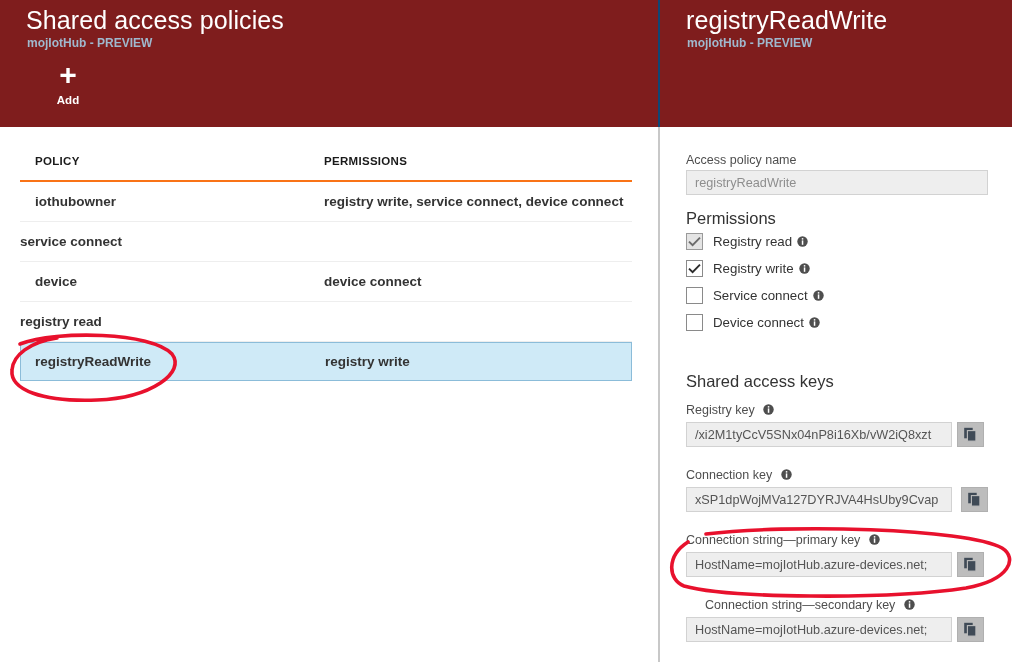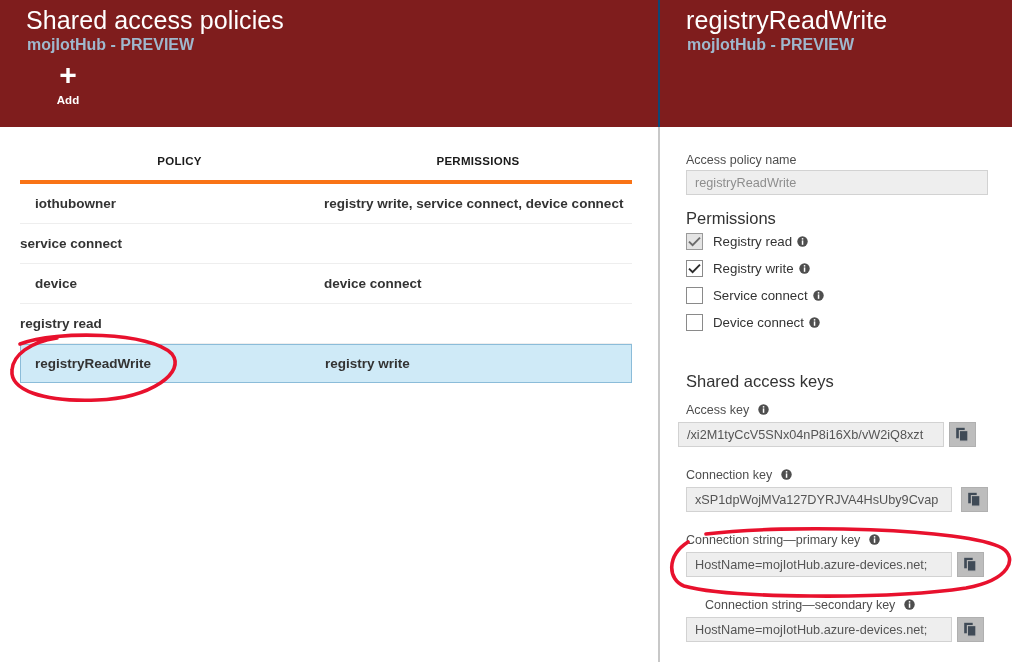--- a/index.html
+++ b/index.html
@@ -38,21 +38,21 @@
     letter-spacing: .1px;
     color: #ffffff;
     white-space: nowrap;
   }
   .header-right .blade-title { left: 26px; }
 
   .blade-subtitle {
     position: absolute;
     left: 27px;
     top: 36px;
-    font-size: 16px;
+    font-size: 12px;
     font-weight: 600;
     color: #9fb8cd;
     white-space: nowrap;
   }
 
   
   .cmdbar {
     position: absolute;
     top: 60px;
     display: flex;
@@ -118,22 +118,21 @@
   .policy-table {
     position: absolute;
     left: 20px;
     top: 15px;
     width: 612px;
   }
   .ptable-head {
     display: flex;
     height: 38px;
     align-items: center;
-    border-bottom: 4px solid #f97316;
-    text-align: center;
+    border-bottom: 2px solid #f97316;
   }
   .ptable-head .col {
     font-size: 11.5px;
     font-weight: 700;
     color: #1a1a1a;
     letter-spacing: .3px;
   }
   .ptable-row {
     display: flex;
     height: 39px;
@@ -242,21 +241,21 @@
     white-space: nowrap;
   }
   .info-icon {
     display: inline-block;
     margin-left: 5px;
     vertical-align: -1px;
   }
 
   .p-keys-title { position: absolute; left: 26px; top: 245px; }
   .p-pk-label   { position: absolute; left: 26px; top: 276px; }
-  .p-pk-row     { position: absolute; left: 18px; top: 295px; }
+  .p-pk-row     { position: absolute; left: 26px; top: 295px; }
   .p-sk-label   { position: absolute; left: 26px; top: 341px; }
   .p-sk-row     { position: absolute; left: 26px; top: 360px; gap: 9px; }
   .p-cs1-label  { position: absolute; left: 26px; top: 406px; }
   .p-cs1-row    { position: absolute; left: 26px; top: 425px; }
   .p-cs2-label  { position: absolute; left: 28px; top: 471px; margin-left: 17px; }
   .p-cs2-row    { position: absolute; left: 26px; top: 490px; }
 
   .keybox { width: 266px; }
 
   
@@ -389,21 +388,21 @@
           <rect x="4.8" y="4.4" width="1.5" height="4.4" fill="#ffffff"></rect>
         </svg>
       </span>
     </div>
 
   </div>
 
   <div class="section-title p-keys-title">Shared access keys</div>
 
   <div class="field-label p-pk-label">
-    <span>Access key</span>
+    <span>Registry key</span>
     <span class="info-icon">
       <svg width="11" height="11" viewBox="0 0 11 11">
         <circle cx="5.5" cy="5.5" r="5.2" fill="#4e4e4e"></circle>
         <rect x="4.8" y="2.1" width="1.5" height="1.5" fill="#ffffff"></rect>
         <rect x="4.8" y="4.4" width="1.5" height="4.4" fill="#ffffff"></rect>
       </svg>
     </span>
   </div>
   <div class="field-row p-pk-row">
     <div class="txtbox keybox value-dark">/xi2M1tyCcV5SNx04nP8i16Xb/vW2iQ8xzt</div>

